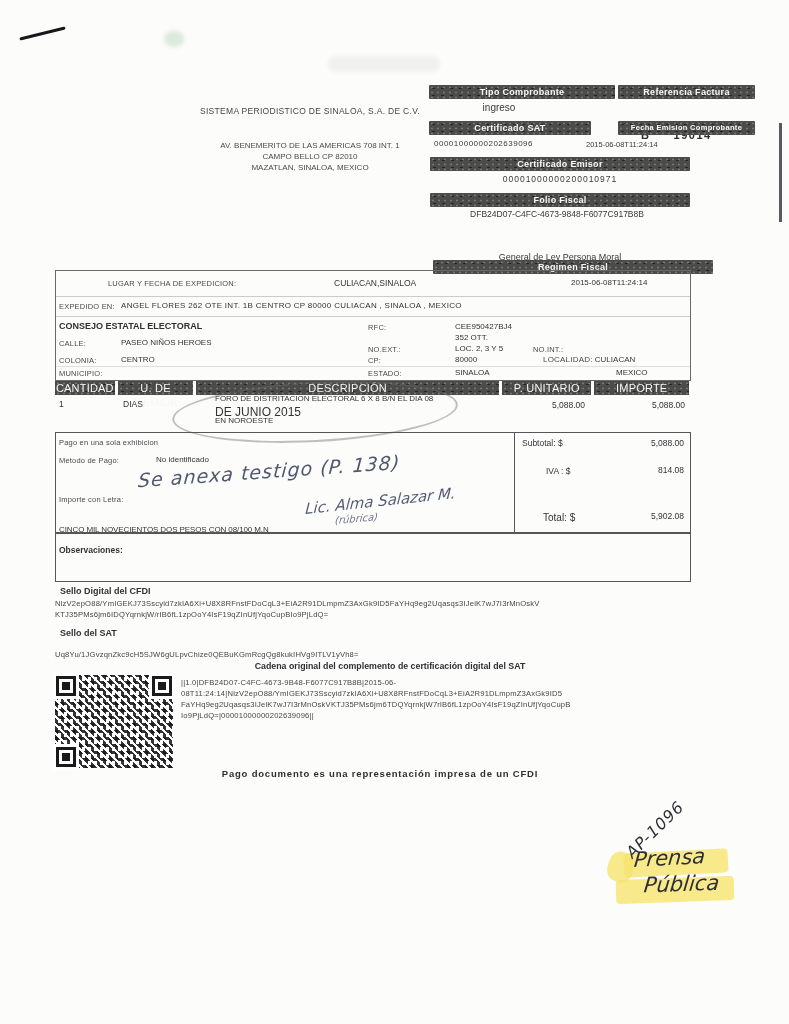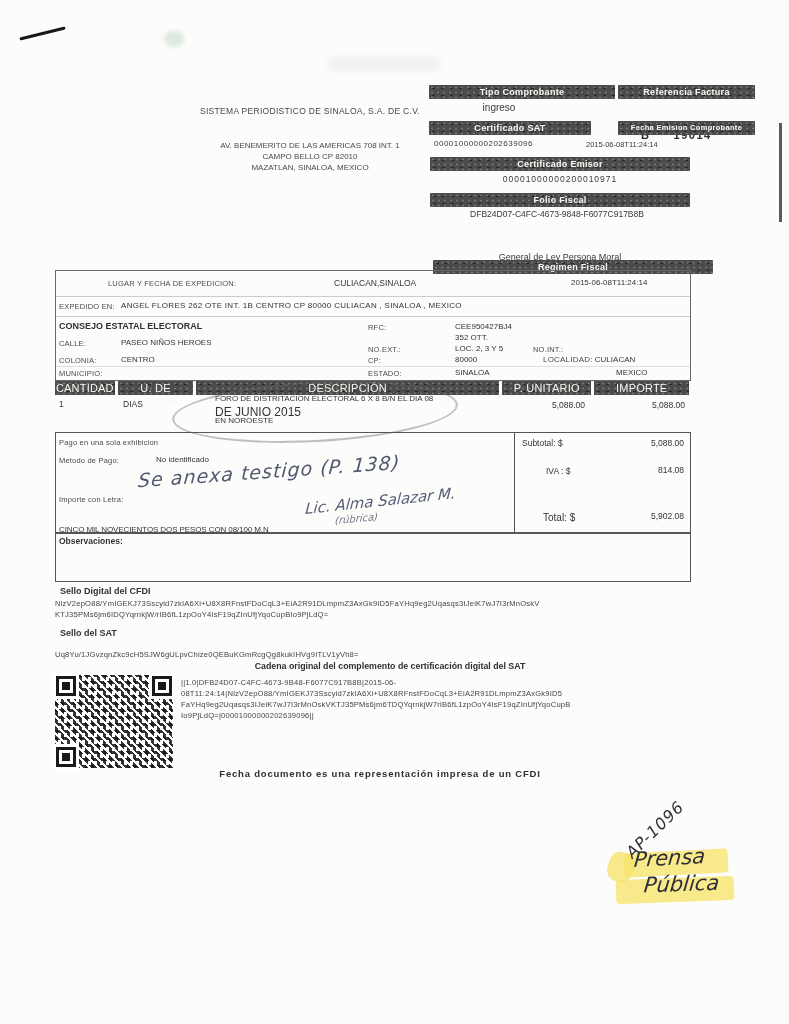--- a/index.html
+++ b/index.html
@@ -158,21 +158,21 @@
     <div class="abs val rt" style="left:540px;top:32px;width:88px;font-size:8.5px;">814.08</div>
     <div class="abs val" style="left:487px;top:79px;font-size:10px;">Total: $</div>
     <div class="abs val rt" style="left:540px;top:78px;width:88px;font-size:8.5px;">5,902.08</div>
   </div>
 
   <div class="abs hand" style="left:138px;top:460px;font-size:19px;letter-spacing:1px;transform:rotate(-4deg) skewX(-8deg);opacity:.88;">Se anexa testigo (P. 138)</div>
   <div class="abs hand" style="left:305px;top:492px;font-size:15px;transform:rotate(-6deg) skewX(-10deg);opacity:.85;">Lic. Alma Salazar M.</div>
   <div class="abs hand" style="left:335px;top:513px;font-size:10px;transform:rotate(-5deg) skewX(-10deg);opacity:.7;">(rúbrica)</div>
 
   <div class="box" style="left:55px;top:532px;width:634px;height:48px;border-color:#55555a;">
-    <div class="abs bold" style="left:3px;top:3px;font-size:8.5px;color:#333336;">Observaciones:</div>
+    <div class="abs bold" style="left:3px;top:12px;font-size:8.5px;color:#333336;">Observaciones:</div>
   </div>
 
   <div class="abs bold" style="left:60px;top:586px;font-size:9px;color:#333336;">Sello Digital del CFDI</div>
   <div class="abs sello-text" style="left:55px;top:599px;width:692px;">NlzV2epO88/YmIGEKJ73Sscyid7zkIA6Xi+U8X8RFnstFDoCqL3+EiA2R91DLmpmZ3AxGk9ID5FaYHq9eg2Uqasqs3IJeiK7wJ7I3rMnOskV</div>
   <div class="abs sello-text" style="left:55px;top:610px;width:692px;">KTJ35PMs6jm6IDQYqrnkjW/rIB6fL1zpOoY4IsF19qZInUfjYqoCupBIo9PjLdQ=</div>
 
   <div class="abs bold" style="left:60px;top:628px;font-size:9px;color:#333336;">Sello del SAT</div>
   <div class="abs sello-text" style="left:55px;top:650px;width:700px;">Uq8Yu/1JGvzqnZkc9cH5SJW6gULpvChize0QEBuKGmRcgQg8kukIHVg9ITLV1yVh8=</div>
 
   <div class="abs ctr bold" style="left:140px;top:661px;width:500px;font-size:8.8px;color:#2f2f33;">Cadena original del complemento de certificación digital del SAT</div>
@@ -181,21 +181,21 @@
     <div class="f tl"></div>
     <div class="f tr"></div>
     <div class="f bl"></div>
   </div>
 
   <div class="abs sello-text" style="left:181px;top:678px;width:560px;">||1.0|DFB24D07-C4FC-4673-9B48-F6077C917B8B|2015-06-</div>
   <div class="abs sello-text" style="left:181px;top:689px;width:560px;">08T11:24:14|NlzV2epO88/YmIGEKJ73Sscyid7zkIA6Xi+U8X8RFnstFDoCqL3+EiA2R91DLmpmZ3AxGk9ID5</div>
   <div class="abs sello-text" style="left:181px;top:700px;width:560px;">FaYHq9eg2Uqasqs3IJeiK7wJ7I3rMnOskVKTJ35PMs6jm6TDQYqrnkjW7rlB6fL1zpOoY4IsF19qZInUfjYqoCupB</div>
   <div class="abs sello-text" style="left:181px;top:711px;width:560px;">Io9PjLdQ=|00001000000202639096||</div>
 
-  <div class="abs ctr bold" style="left:130px;top:768px;width:500px;font-size:9.5px;letter-spacing:.8px;color:#2f2f33;">Fecha documento es una representación impresa de un CFDI</div>
+  <div class="abs ctr bold" style="left:130px;top:768px;width:500px;font-size:9.5px;letter-spacing:.8px;color:#2f2f33;">Pago documento es una representación impresa de un CFDI</div>
 
   <div class="hl" style="left:608px;top:852px;width:26px;height:30px;transform:rotate(18deg);border-radius:40%;"></div>
   <div class="hl" style="left:624px;top:851px;width:104px;height:24px;transform:rotate(-3deg);"></div>
   <div class="hl" style="left:616px;top:878px;width:118px;height:24px;transform:rotate(-2deg);"></div>
   <div class="abs hand" style="left:605px;top:820px;width:100px;text-align:center;font-size:16px;letter-spacing:1px;transform:rotate(-44deg);color:#2e2e36;">AP-1096</div>
   <div class="abs hand" style="left:634px;top:846px;font-size:21px;transform:rotate(-3deg) skewX(-8deg);color:#2e2e36;">Prensa</div>
   <div class="abs hand" style="left:644px;top:872px;font-size:21px;transform:rotate(-2deg) skewX(-8deg);color:#2e2e36;">Pública</div>
 
 </div>
 

